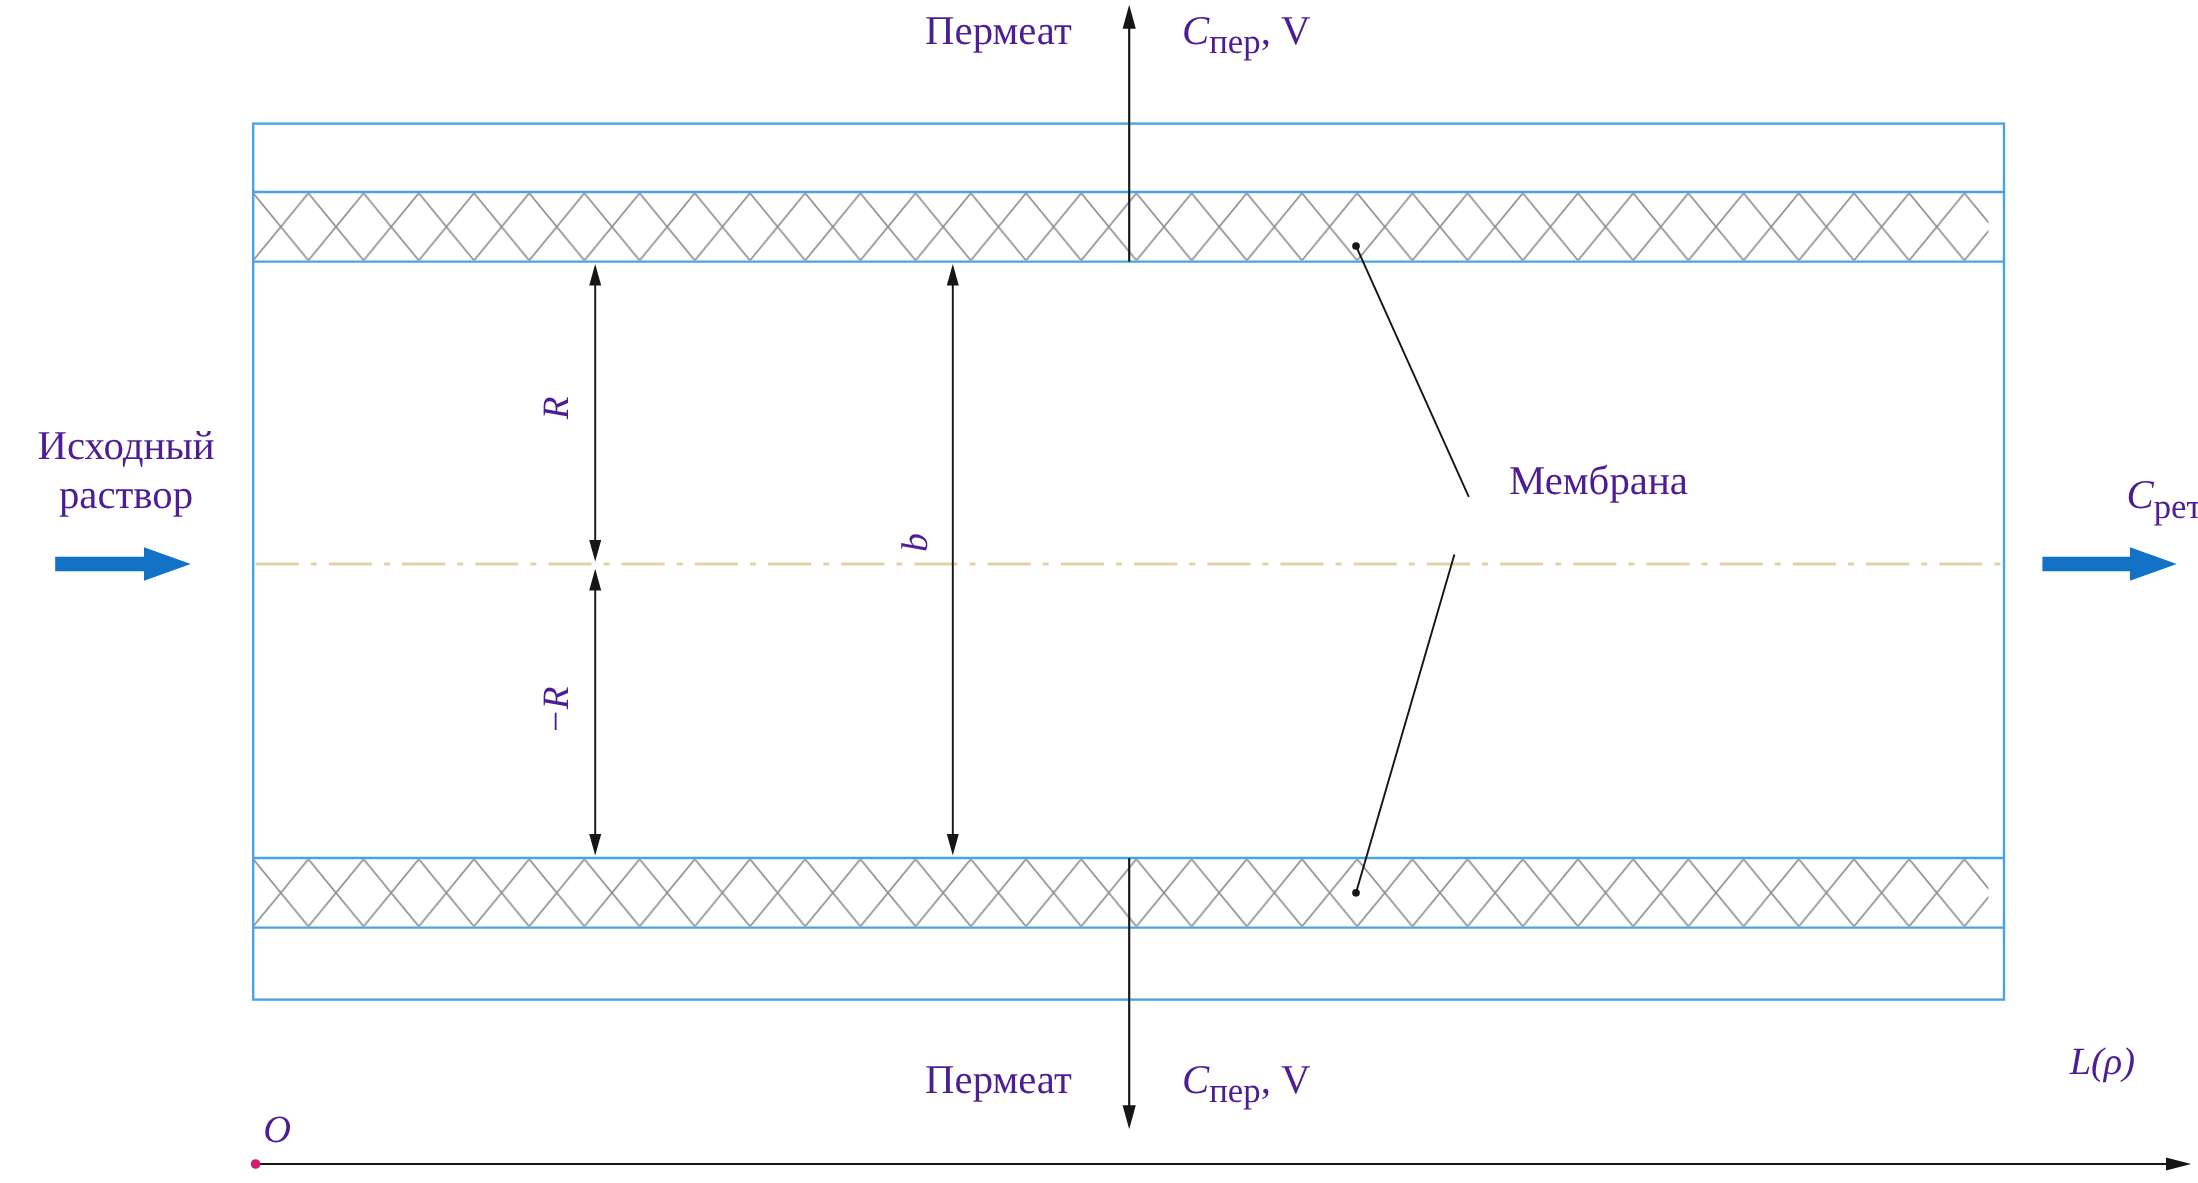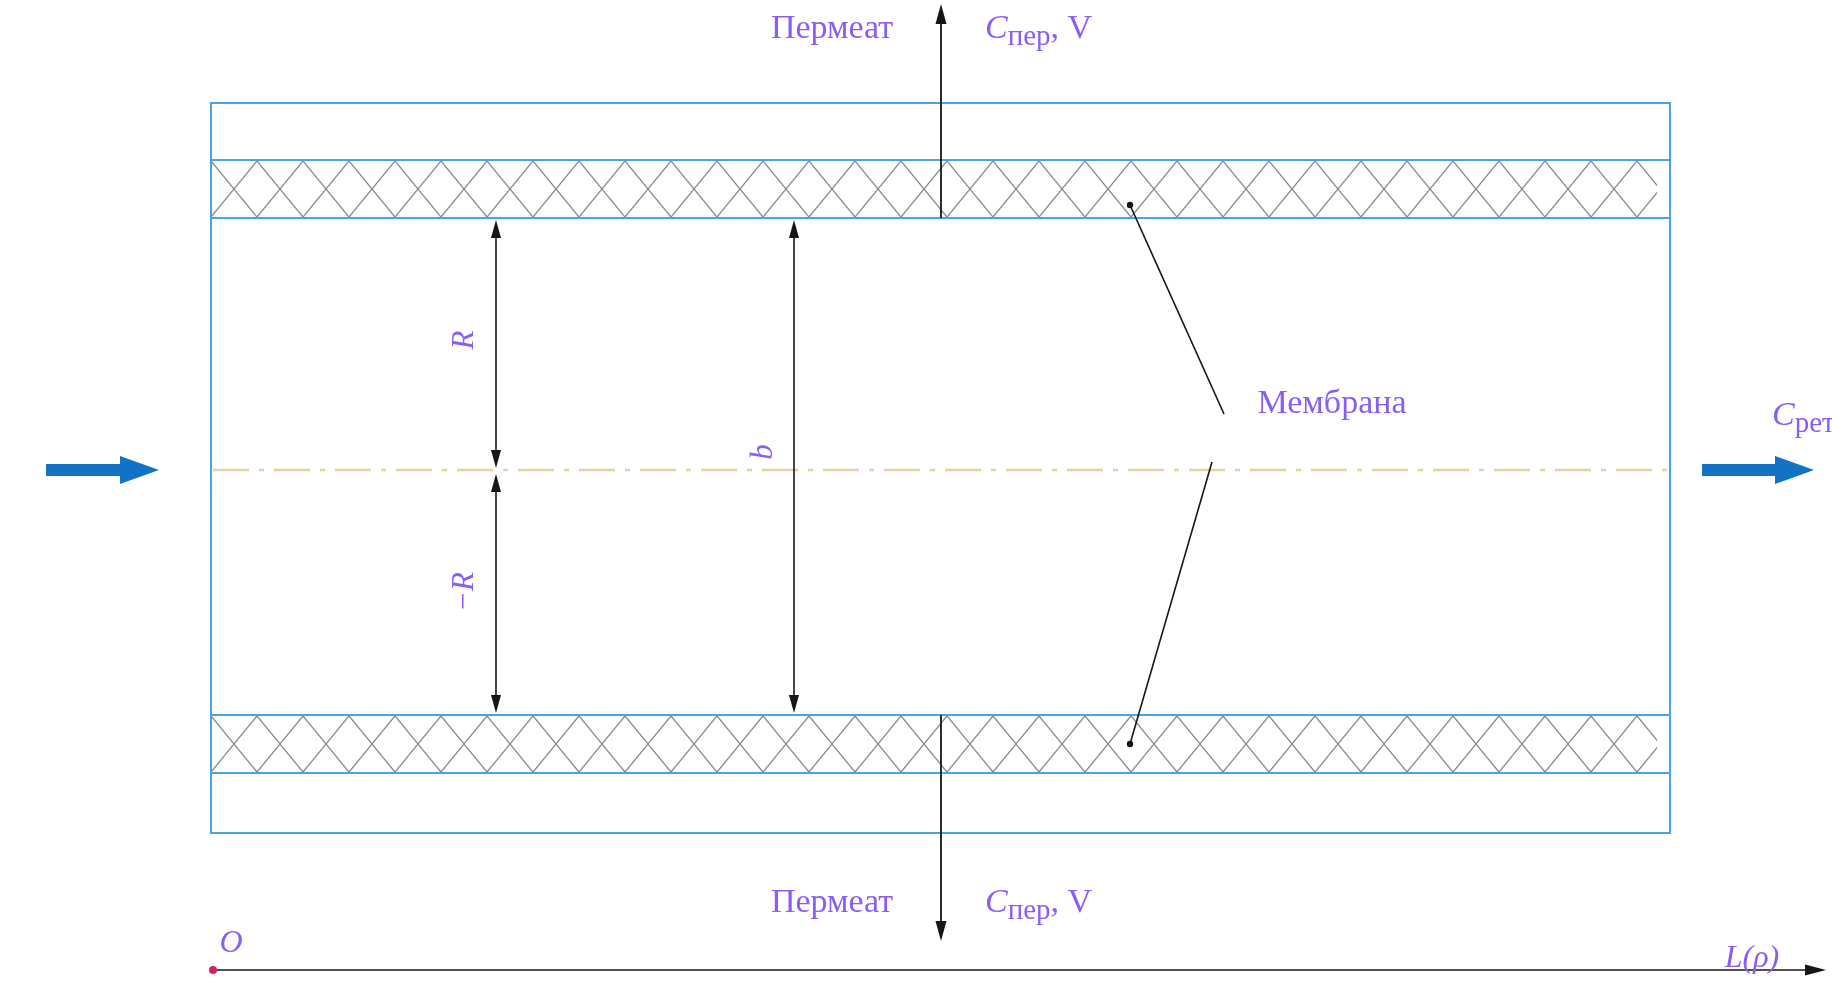--- a/index.html
+++ b/index.html
@@ -1,18 +1,18 @@
 <!DOCTYPE html>
 <html><head>
 <meta charset="utf-8">
 <style>
   html,body{margin:0;padding:0;background:#ffffff}
   .stage{
     position:relative;width:1832px;height:986px;background:#ffffff;overflow:hidden;
-    font-family:"Liberation Serif","DejaVu Serif",serif;color:#8b5cf6;
+    font-family:"Liberation Serif","DejaVu Serif",serif;color:#4c1d95;
   }
   .stage>svg{position:absolute;left:0;top:0}
   .lbl{position:absolute;white-space:nowrap;font-size:34px;line-height:1.2}
   .cc{transform:translate(-50%,-50%)}
   .cy{transform:translateY(-50%)}
   .rot{transform:translate(-50%,-50%) rotate(-90deg);font-size:31px}
   .it{font-style:italic}
   .ctr{text-align:center}
   .formula sub{font-size:29px;line-height:0;font-style:normal}
   .axis-lbl{font-size:32px}
@@ -69,25 +69,29 @@
     <polygon points="1826,970 1805,964.5 1805,975.5" fill="#161616"></polygon>
     <circle cx="213" cy="970" r="4" fill="#d01f6b"></circle>
   </svg>
 
   <div class="lbl cc" style="left:832px;top:27px">Пермеат</div>
   <div class="lbl cy formula" style="left:985px;top:27px"><span class="it">C</span><sub>пер</sub><span>, V</span></div>
 
   <div class="lbl cc" style="left:832px;top:901px">Пермеат</div>
   <div class="lbl cy formula" style="left:985px;top:901px"><span class="it">C</span><sub>пер</sub><span>, V</span></div>
 
+  <div class="lbl cc ctr" style="left:105px;top:393px">
+    <div>Исходный</div>
+    <div>раствор</div>
+  </div>
 
   <div class="lbl cy formula" style="left:1772px;top:414px"><span class="it">C</span><sub>рет</sub><span>, U</span></div>
 
   <div class="lbl cc" style="left:1332px;top:402px">Мембрана</div>
 
   <div class="lbl rot it" style="left:463px;top:340px">R</div>
   <div class="lbl rot it" style="left:463px;top:592px">−R</div>
   <div class="lbl rot it" style="left:762px;top:452px">b</div>
 
   <div class="lbl cc it axis-lbl" style="left:231px;top:941px">O</div>
-  <div class="lbl cc it axis-lbl" style="left:1752px;top:956px">L(ρ)</div>
+  <div class="lbl cc it axis-lbl" style="left:1752px;top:884px">L(ρ)</div>
 
 </div>
 
 </body></html>

